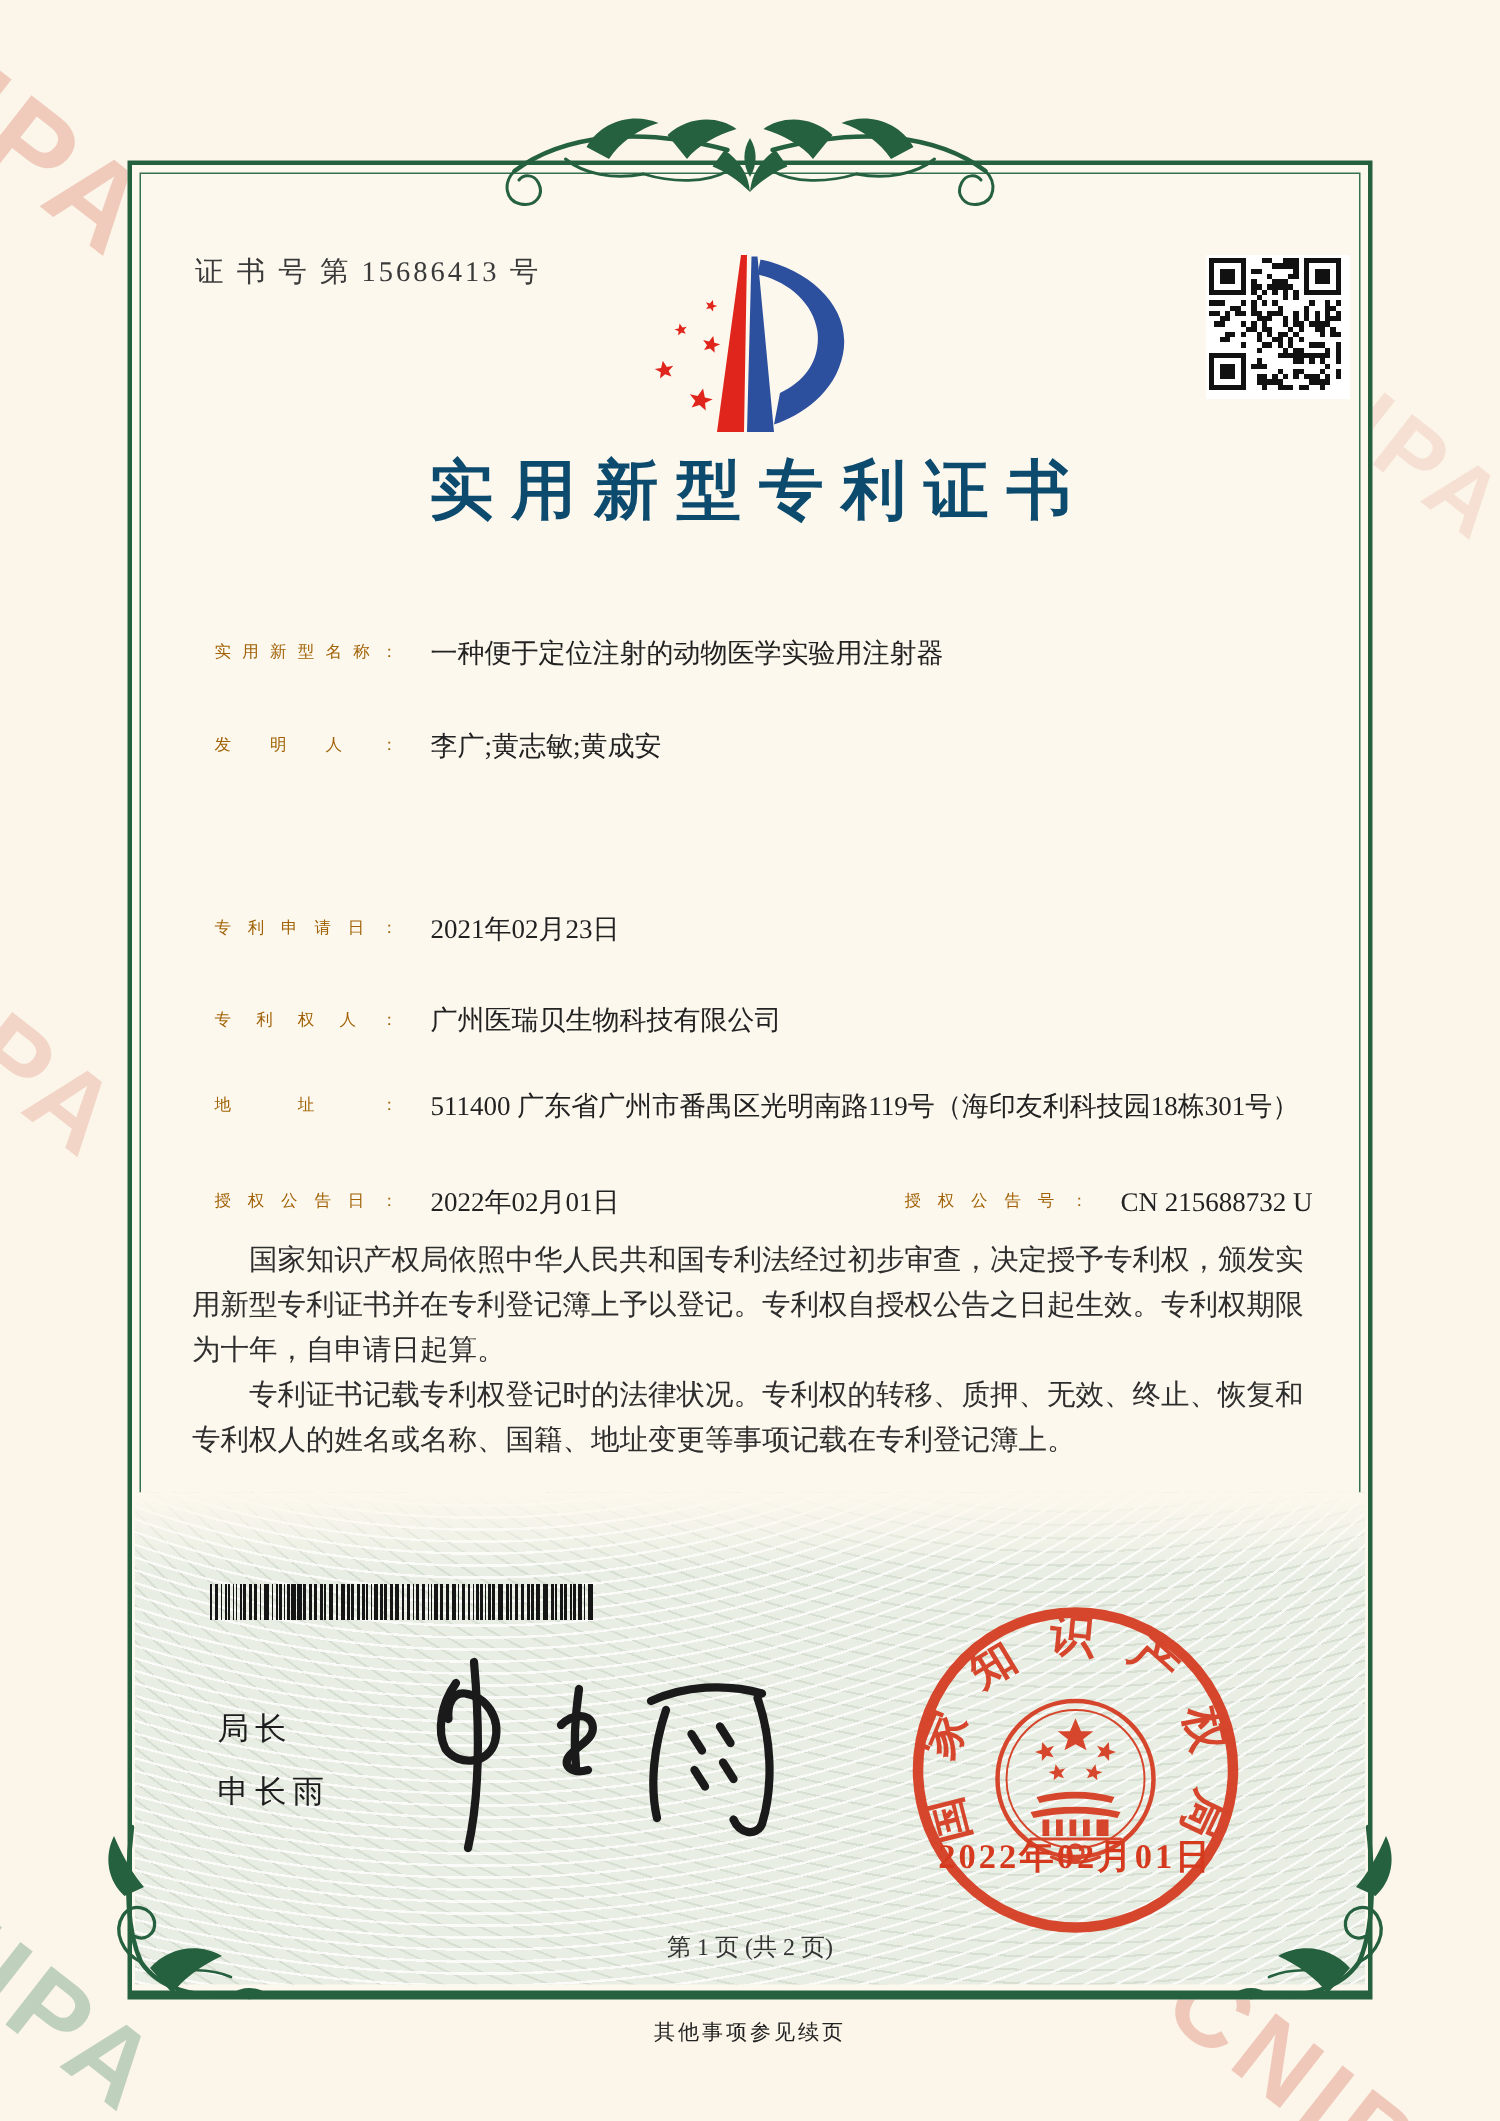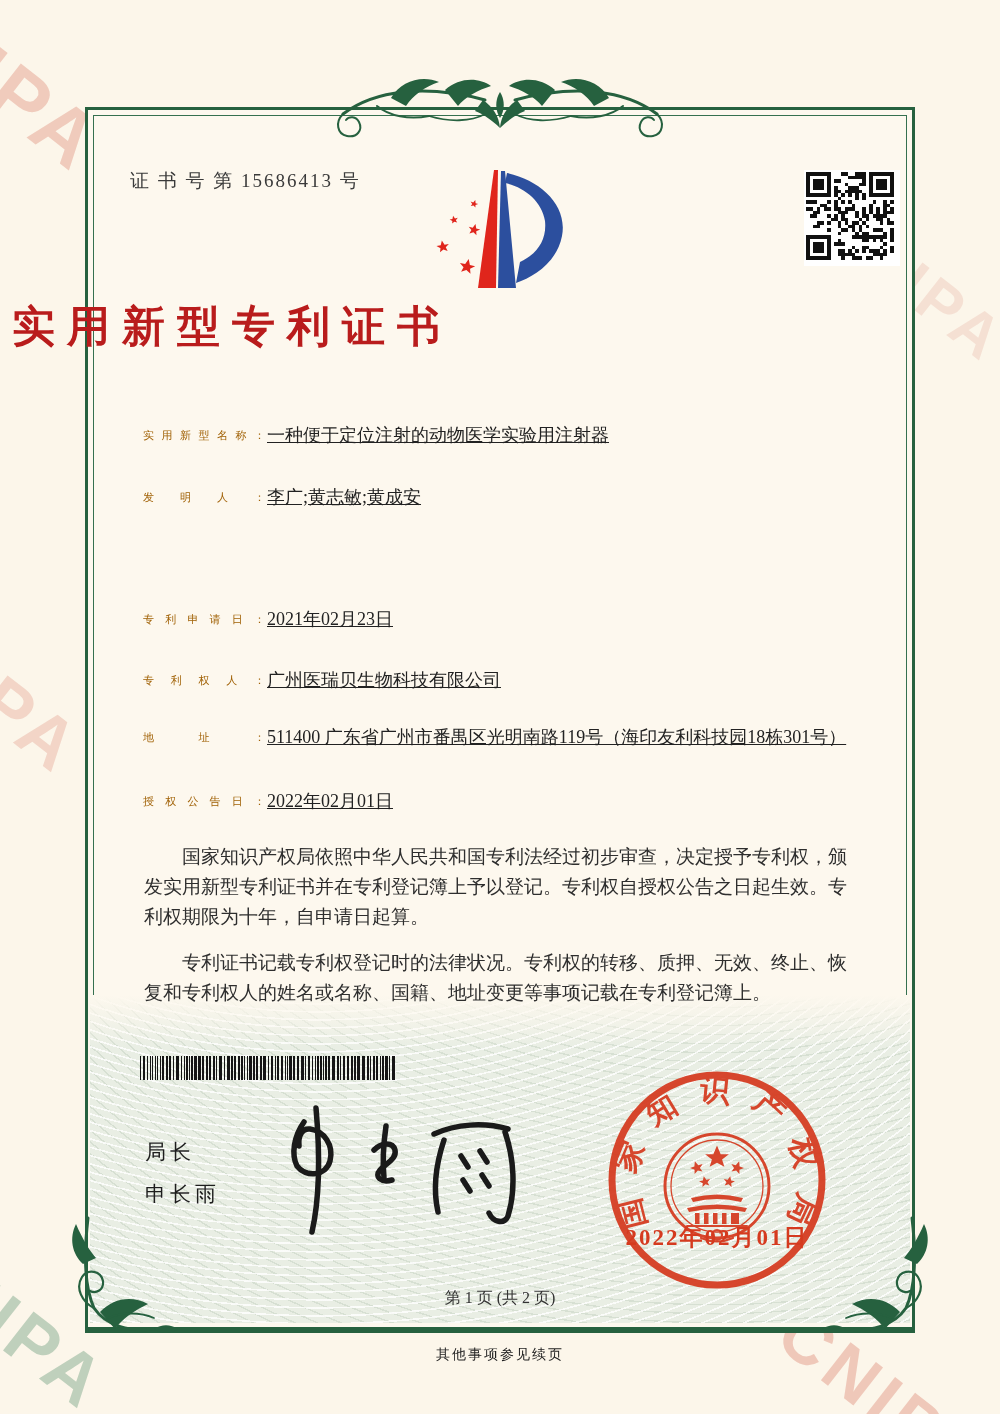--- a/index.html
+++ b/index.html
@@ -50,33 +50,33 @@
   .wave-area::before{
     content:"";position:absolute;left:0;top:0;width:100%;height:52px;
     background:linear-gradient(#fdf8ee, rgba(253,248,238,0));
   }
   .orn{position:absolute;z-index:2;}
   
   .abs{position:absolute;z-index:2;}
   .cert-no{left:130px;top:168px;font-size:19px;letter-spacing:2px;color:#3a3a3a;}
   .qr-box{left:804px;top:170px;width:92px;height:92px;background:#fff;padding:2px;}
   .doc-title{
-    left:0;top:298px;width:100%;text-align:left;font-size:43px;font-weight:bold;
-    letter-spacing:12px;color:#b91c1c;text-indent:12px;
+    left:0;top:298px;width:100%;text-align:center;font-size:43px;font-weight:bold;
+    letter-spacing:12px;color:#0c4a6e;text-indent:12px;
   }
   .frow{left:143px;font-size:18px;display:flex;align-items:flex-start;line-height:30px;}
   .flabel{
     display:inline-block;width:122px;min-width:122px;font-size:11px;
     text-align:justify;text-align-last:justify;color:#a16207;
   }
-  .fvalue{display:inline-block;margin-left:2px;color:#222;text-decoration:underline;}
+  .fvalue{display:inline-block;margin-left:22px;color:#222;}
   .fvalue.wide{width:600px;}
   .pair2{margin-left:88px;display:flex;}
   .paras{left:128px;top:826px;width:748px;font-size:19px;line-height:30px;color:#2e2e2e;}
-  .paras p{margin:16px;text-indent:2em;}
+  .paras p{margin:0;text-indent:2em;font-family:Liberation Mono, monospace;}
   .barcode-box{left:140px;top:1056px;width:262px;height:24px;}
   .director{left:145px;font-size:21px;font-family:"Liberation Sans","DejaVu Sans",sans-serif;color:#1d1d1d;letter-spacing:4px;text-align:right;}
   .dir-1{top:1138px;}
   .dir-2{top:1180px;}
   .sig-svg{left:258px;top:1100px;z-index:3;}
   .seal{left:601px;top:1064px;z-index:3;opacity:.93;}
   .seal-date{
     left:601px;top:1222px;width:232px;text-align:center;z-index:4;
     font-size:23px;color:var(--seal-red);letter-spacing:2px;font-weight:bold;
   }
@@ -467,20 +467,24 @@
     <span class="flabel">专利权人：</span>
     <span class="fvalue">广州医瑞贝生物科技有限公司</span>
   </div>
   <div class="abs frow" style="top:722px">
     <span class="flabel">地址：</span>
     <span class="fvalue wide">511400 广东省广州市番禺区光明南路119号（海印友利科技园18栋301号）</span>
   </div>
   <div class="abs frow" style="top:786px">
     <span class="flabel">授权公告日：</span>
     <span class="fvalue" style="width:228px">2022年02月01日</span>
+    <span class="pair2">
+      <span class="flabel">授权公告号：</span>
+      <span class="fvalue">CN 215688732 U</span>
+    </span>
   </div>
 
   <div class="abs paras">
     <p>国家知识产权局依照中华人民共和国专利法经过初步审查，决定授予专利权，颁发实用新型专利证书并在专利登记簿上予以登记。专利权自授权公告之日起生效。专利权期限为十年，自申请日起算。</p>
     <p>专利证书记载专利权登记时的法律状况。专利权的转移、质押、无效、终止、恢复和专利权人的姓名或名称、国籍、地址变更等事项记载在专利登记簿上。</p>
   </div>
 
   <div class="abs barcode-box">
     <svg id="barcode" width="262" height="24" viewBox="0 0 262 24" shape-rendering="crispEdges">
         <rect x="0" y="0" width="1" height="24" fill="#151515"></rect>

